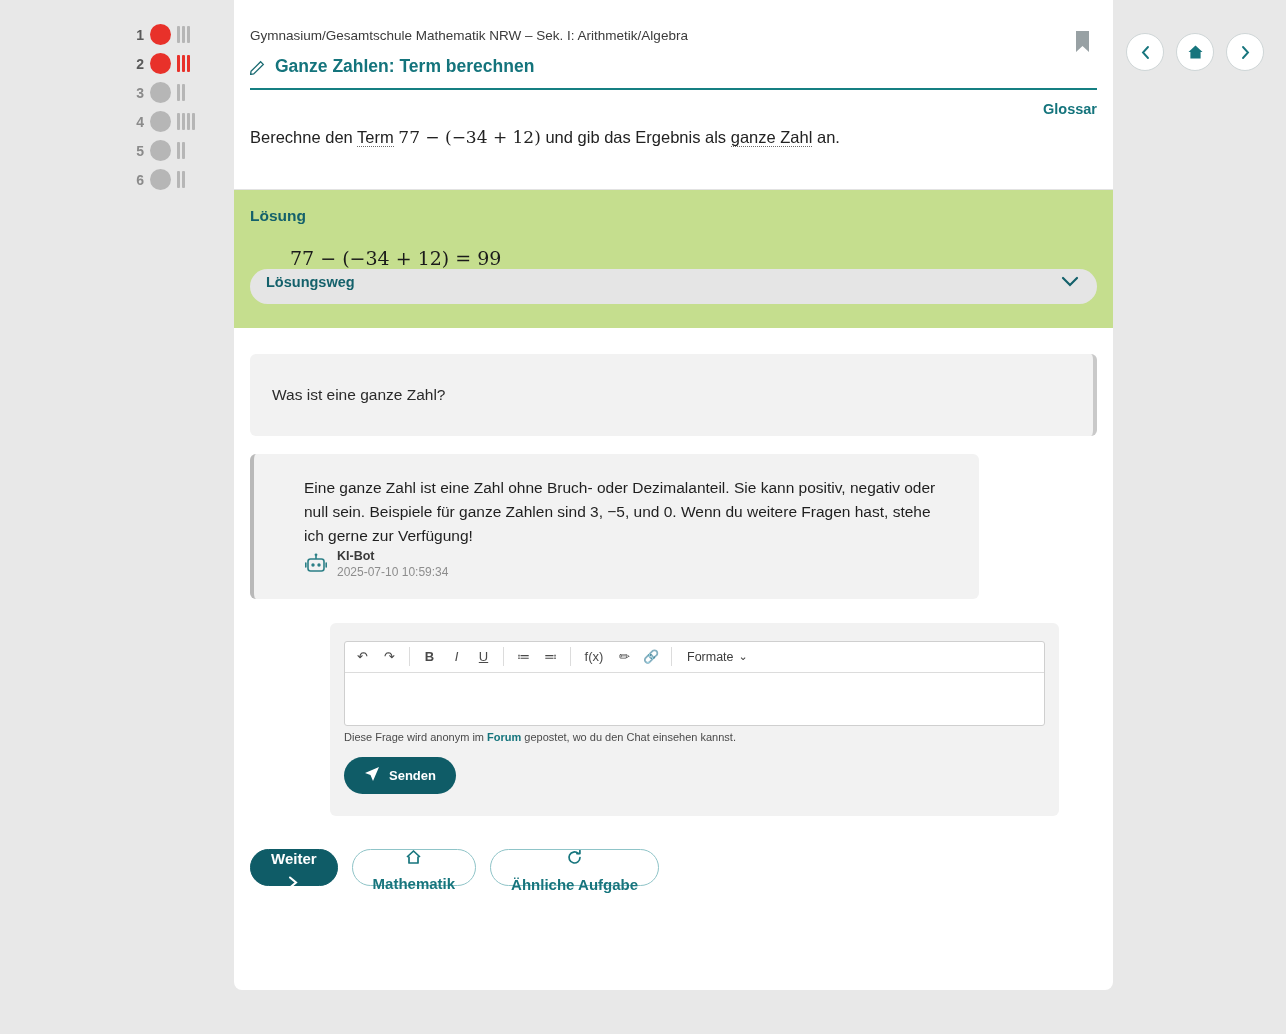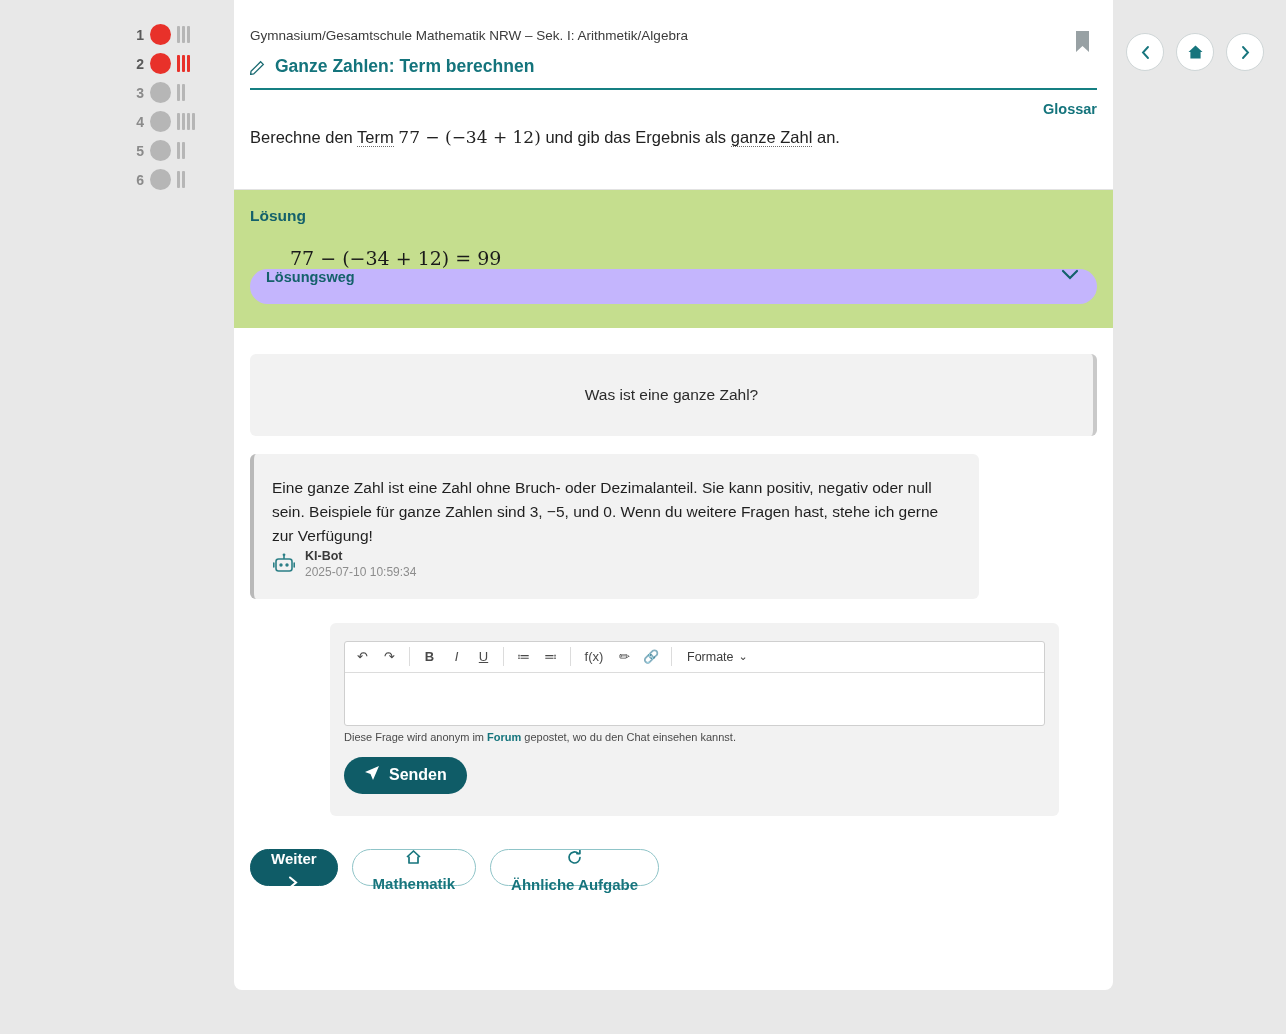--- a/index.html
+++ b/index.html
@@ -130,25 +130,25 @@
     color: #14616b;
     margin-bottom: 22px;
   }
   .solution-eq {
     font-family: "DejaVu Serif", serif;
     font-size: 19px;
     color: #1a1a1a;
     padding-left: 40px;
   }
   .accordion {
-    background: #c4b5fd;
+    background: #e5e5e5;
     border-radius: 22px;
     height: 35px;
     display: flex;
-    align-items: flex-start;
+    align-items: center;
     justify-content: space-between;
     padding: 0 18px 8px 16px;
   }
   .accordion-label {
     font-size: 14.5px;
     font-weight: bold;
     color: #14616b;
   }
   .chev { color: #14616b; display: flex; }
 
@@ -160,28 +160,28 @@
     background: #f2f2f2;
     border-right: 4px solid #c9c9c9;
     border-radius: 6px;
     padding: 24px 22px;
     text-align: right;
     font-size: 15.5px;
     color: #2b2b2b;
     min-height: 82px;
     display: flex;
     align-items: center;
-    justify-content: center;
+    justify-content: flex-start;
   }
   .bubble-bot {
     margin-top: 18px;
     background: #f2f2f2;
     border-left: 4px solid #b9b9b9;
     border-radius: 6px;
-    padding: 22px 28px 20px 18px;
+    padding: 22px 28px 20px 50px;
     width: 729px;
   }
   .bot-text {
     font-size: 15.5px;
     color: #1f1f1f;
     line-height: 1.58;
   }
   .bot-meta {
     display: flex;
     align-items: center;
@@ -238,21 +238,21 @@
   }
   .editor-note a { color: #14747c; font-weight: bold; text-decoration: none; }
   .send-btn {
     margin-top: 14px;
     background: #0f5c67;
     color: #fff;
     border: none;
     border-radius: 20px;
     height: 37px;
     padding: 0 20px;
-    font-size: 16px;
+    font-size: 13px;
     font-weight: bold;
     display: inline-flex;
     align-items: center;
     gap: 9px;
     cursor: pointer;
   }
 
   
   .btn-row {
     display: flex;

